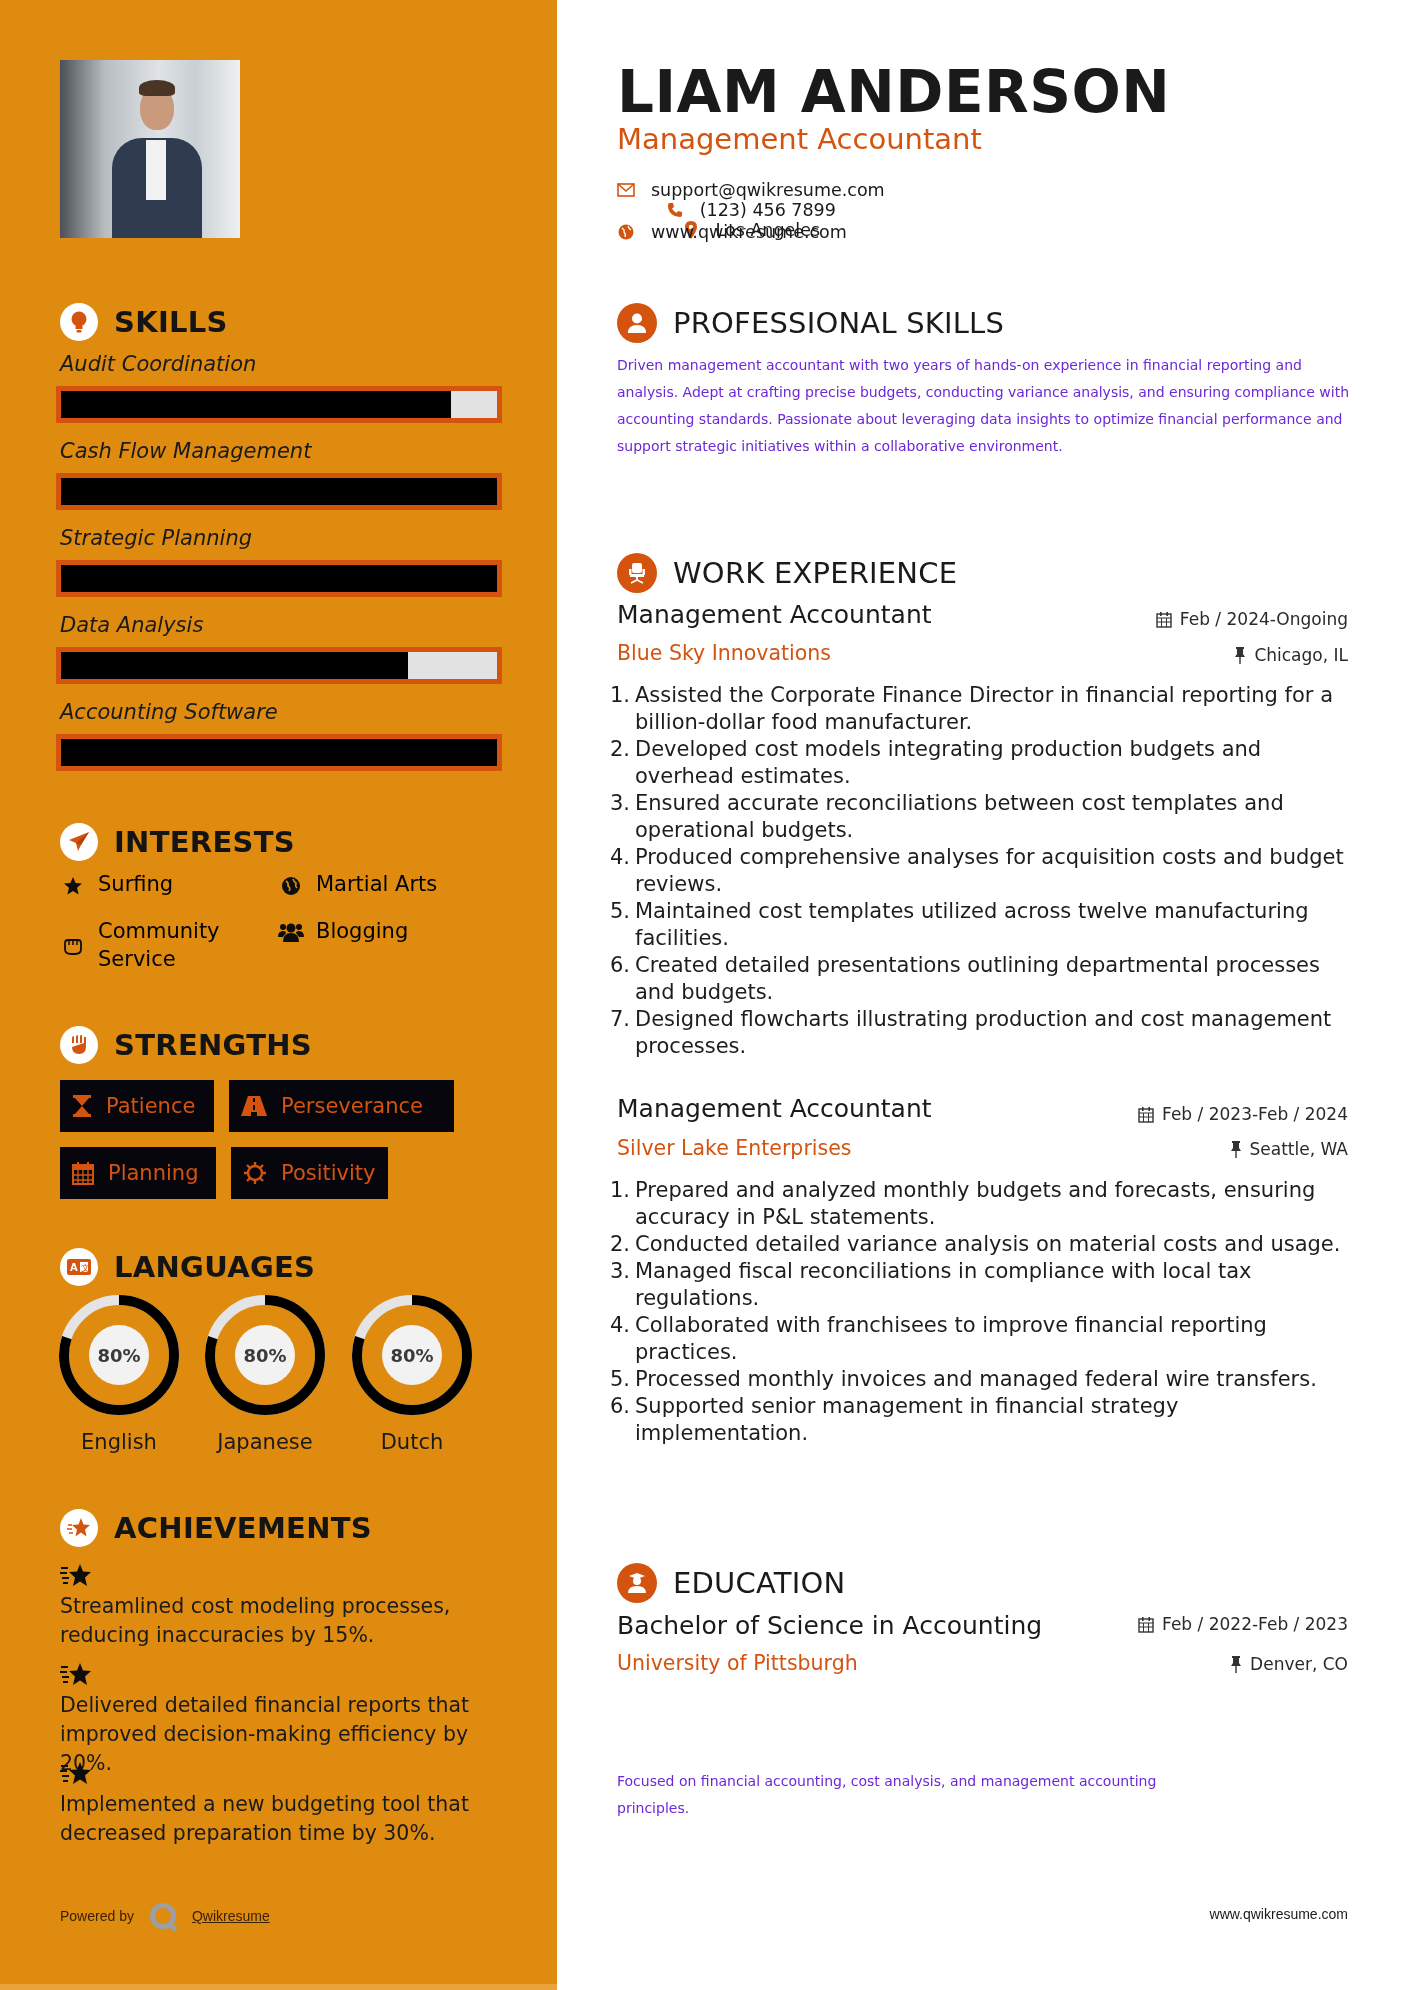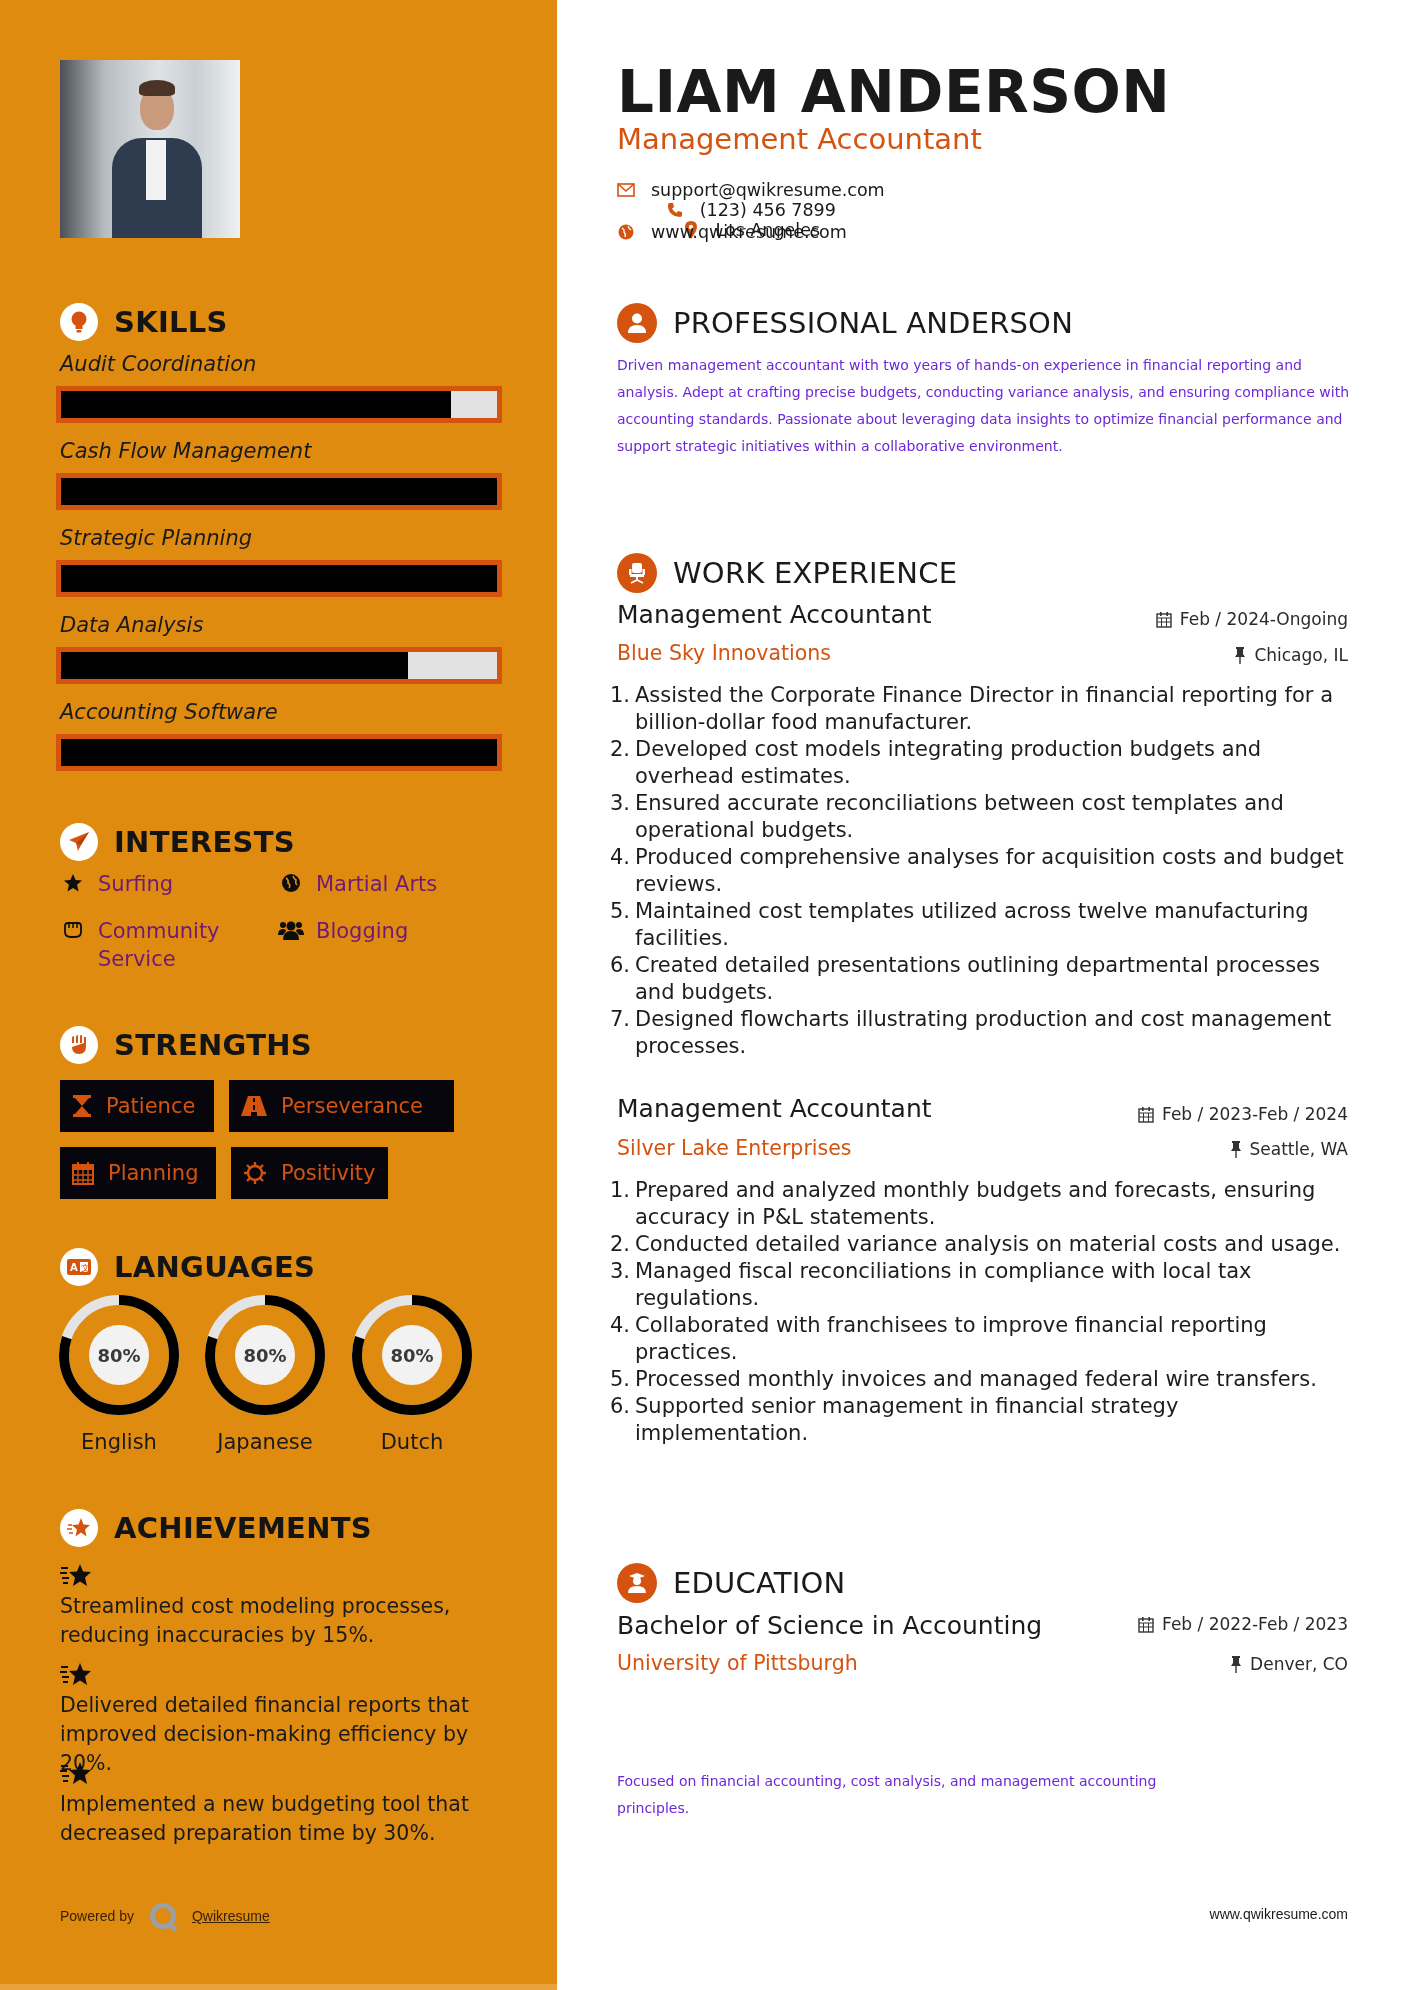--- a/index.html
+++ b/index.html
@@ -17,21 +17,21 @@
   .photo .shirt { position: absolute; left: 86px; top: 80px; width: 20px; height: 60px; background: #f2f2f2; }
 
   .side-section-title { position: absolute; left: 60px; display: flex; align-items: center; height: 40px; }
   .side-icon { width: 38px; height: 38px; border-radius: 50%; background: #ffffff; display: flex; align-items: center; justify-content: center; margin-right: 16px; }
   .side-title-text { font-family: "DejaVu Sans", sans-serif; font-weight: bold; font-size: 29px; color: #141414; letter-spacing: 0.3px; }
 
   .skill-label { position: absolute; left: 60px; font-family: "DejaVu Sans", sans-serif; font-size: 21px; color: #1a1a1a; font-style: italic; }
   .skill-bar { position: absolute; left: 56px; width: 446px; height: 37px; border: 5px solid #D4530F; background: #e2e2e2; }
   .skill-fill { height: 100%; background: #000000; }
 
-  .interest { position: absolute; display: flex; align-items: flex-start; font-family: "DejaVu Sans", sans-serif; font-size: 21px; color: #701a75; line-height: 28px; }
+  .interest { position: absolute; display: flex; align-items: center; font-family: "DejaVu Sans", sans-serif; font-size: 21px; color: #000000; line-height: 28px; }
   .interest .i-icon { width: 26px; margin-right: 12px; display: flex; justify-content: center; padding-top: 3px; }
 
   .badge { position: absolute; height: 52px; background: #06060c; display: flex; align-items: center; padding: 0 12px; font-family: "DejaVu Sans", sans-serif; font-size: 21px; color: #D4530F; }
   .badge .b-icon { margin-right: 14px; display: flex; align-items: center; }
 
   .lang { position: absolute; width: 124px; text-align: center; }
   .ring { position: relative; width: 124px; height: 124px; }
   .ring svg { position: absolute; left: 0; top: 0; }
   .ring .pct { position: absolute; left: 32px; top: 32px; width: 60px; height: 60px; border-radius: 50%; background: #f2f2f2; display: flex; align-items: center; justify-content: center; font-family: "DejaVu Sans", sans-serif; font-weight: bold; font-size: 18px; color: #3a3a3a; }
   .lang-name { position: absolute; font-family: "DejaVu Sans", sans-serif; font-size: 21px; color: #1a1a1a; width: 160px; text-align: center; }
@@ -350,21 +350,21 @@
   </span>
 </div>
 
 <div class="main-title" style="top:302px;">
   <div class="main-icon">
     <svg width="20" height="22" viewBox="0 0 20 22">
         <circle cx="10" cy="6.5" r="5" fill="#ffffff"></circle>
         <path d="M1 21 Q1 13 10 13 Q19 13 19 21 Z" fill="#ffffff"></path>
       </svg>
   </div>
-  <span class="main-title-text">PROFESSIONAL ANDERSON</span>
+  <span class="main-title-text">PROFESSIONAL SKILLS</span>
 </div>
 <div class="para" style="top:352px;">Driven management accountant with two years of hands-on experience in financial reporting and analysis. Adept at crafting precise budgets, conducting variance analysis, and ensuring compliance with accounting standards. Passionate about leveraging data insights to optimize financial performance and support strategic initiatives within a collaborative environment.</div>
 
 <div class="main-title" style="top:552px;">
   <div class="main-icon">
     <svg width="20" height="22" viewBox="0 0 20 22">
         <rect x="5" y="1" width="10" height="10" rx="2" fill="#ffffff"></rect>
         <rect x="2" y="7" width="2.5" height="6" fill="#ffffff"></rect>
         <rect x="15.5" y="7" width="2.5" height="6" fill="#ffffff"></rect>
         <rect x="3" y="12" width="14" height="3" fill="#ffffff"></rect>

